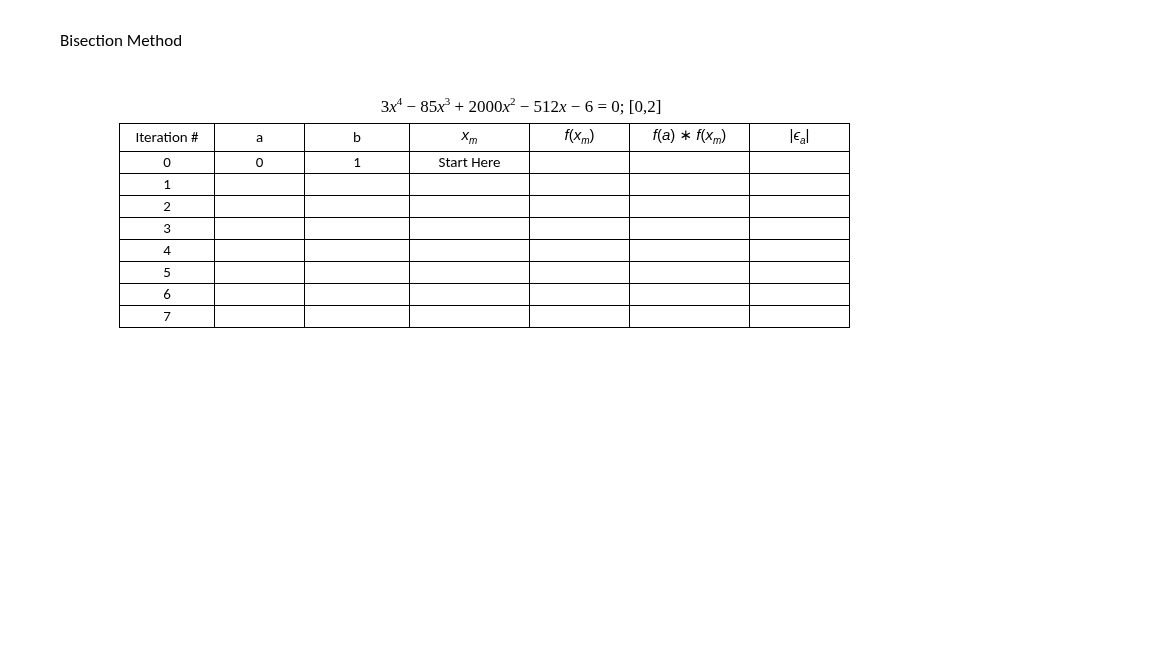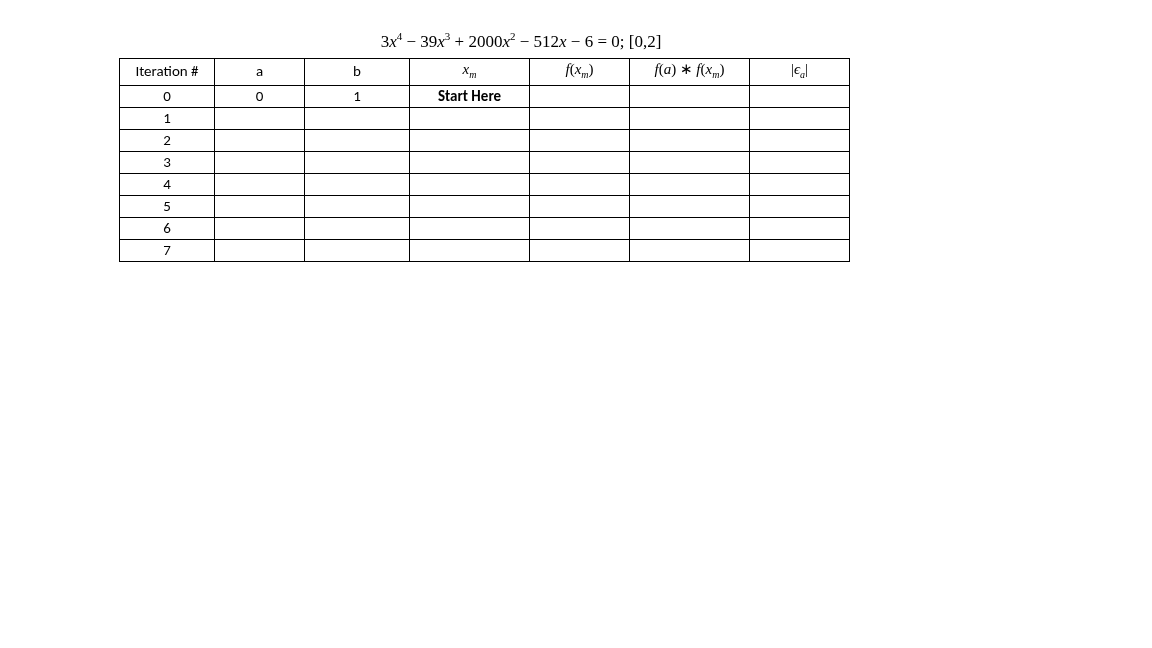--- a/index.html
+++ b/index.html
@@ -53,36 +53,37 @@
       line-height: 21px;
     }
     th.iter, td.iter { width: 95px; }
     th.a, td.a { width: 90px; }
     th.b, td.b { width: 105px; }
     th.xm, td.xm { width: 120px; }
     th.fxm, td.fxm { width: 100px; }
     th.fafxm, td.fafxm { width: 120px; }
     th.ea, td.ea { width: 100px; }
     th.mathcell {
-      font-family: Liberation Serif, serif;
+      font-family: Liberation Sans, sans-serif;
       font-style: italic;
     }
     th.mathcell .sub { font-size: 10px; vertical-align: sub; font-style: italic; }
     th.mathcell .paren { font-style: normal; }
-    .bold { font-weight: bold; }
+    .bold { font-weight: normal; }
   </style>
 </head>
 <body>
 
 <div class="page">
 
 
+  <div class="method-title">Bisection Method</div>
 
   <div class="equation">
-    <span class="normal">3</span><span>x</span><sup>4</sup><span class="normal"> − 39</span><span>x</span><sup>3</sup><span class="normal"> + 2000</span><span>x</span><sup>2</sup><span class="normal"> − 512</span><span>x</span><span class="normal"> − 6 = 0; [0,2]</span>
+    <span class="normal">3</span><span>x</span><sup>4</sup><span class="normal"> − 85</span><span>x</span><sup>3</sup><span class="normal"> + 2000</span><span>x</span><sup>2</sup><span class="normal"> − 512</span><span>x</span><span class="normal"> − 6 = 0; [0,2]</span>
   </div>
 
   <div class="table-wrap">
     <table>
       <thead>
         <tr>
           <th class="iter">Iteration #</th>
           <th class="a">a</th>
           <th class="b">b</th>
           <th class="xm mathcell">

